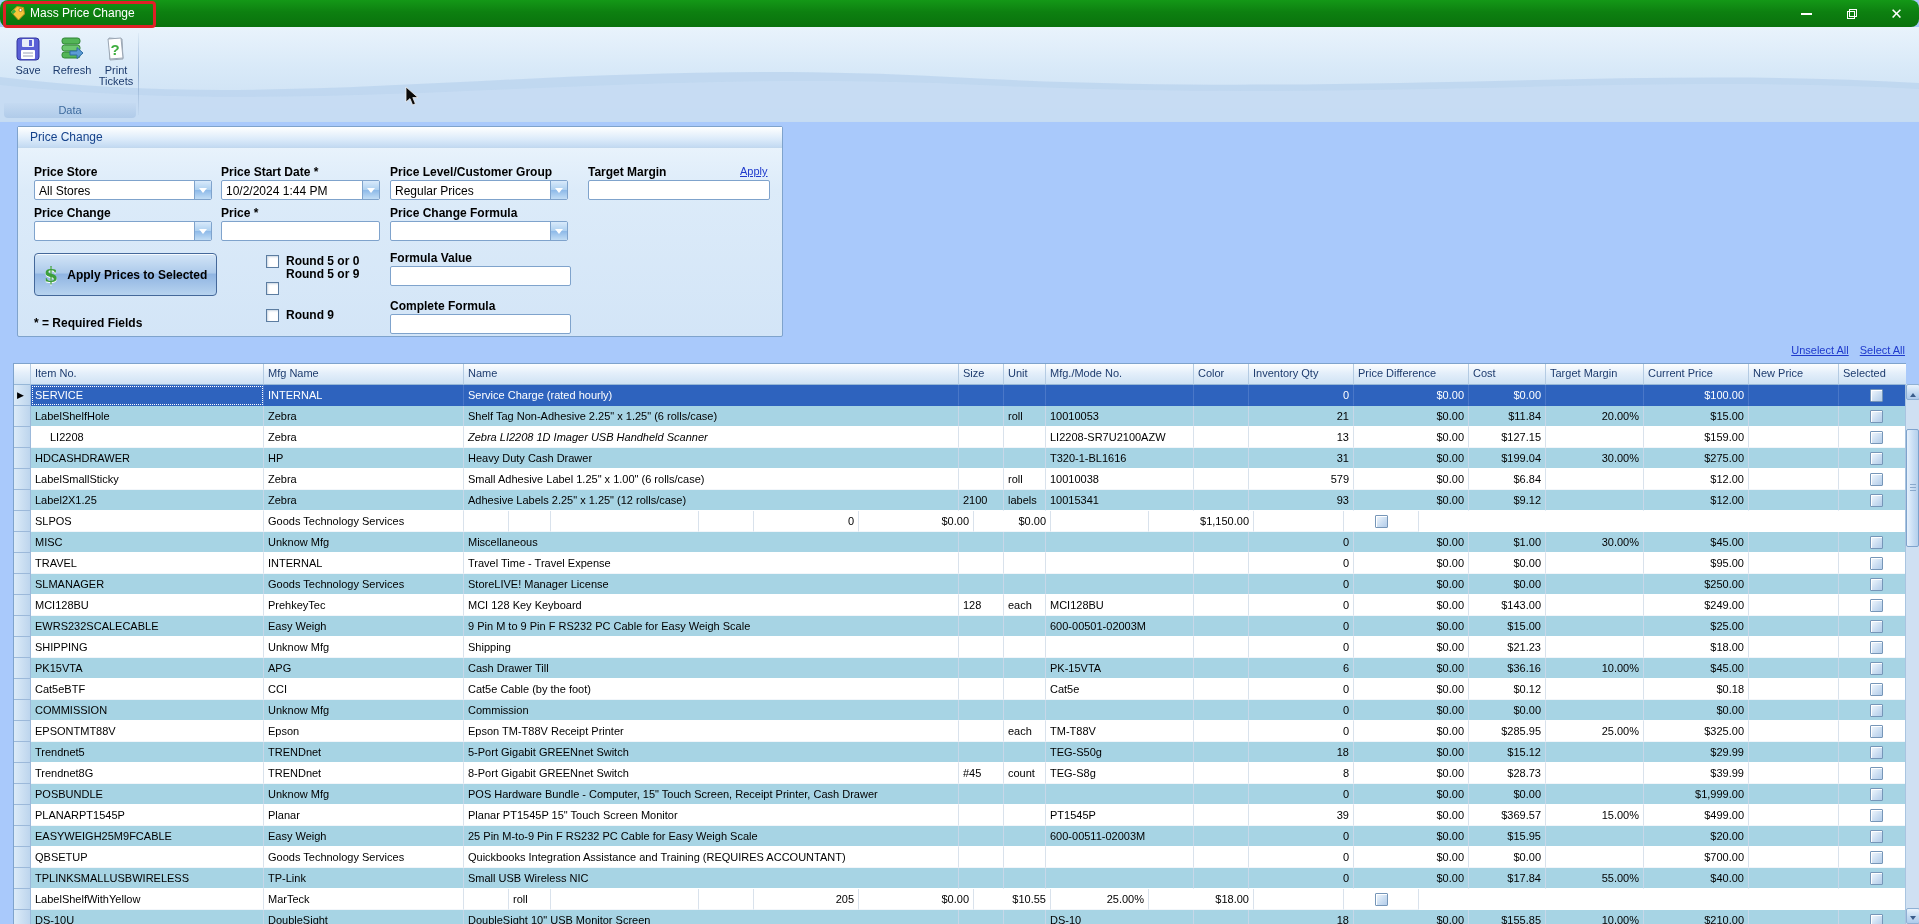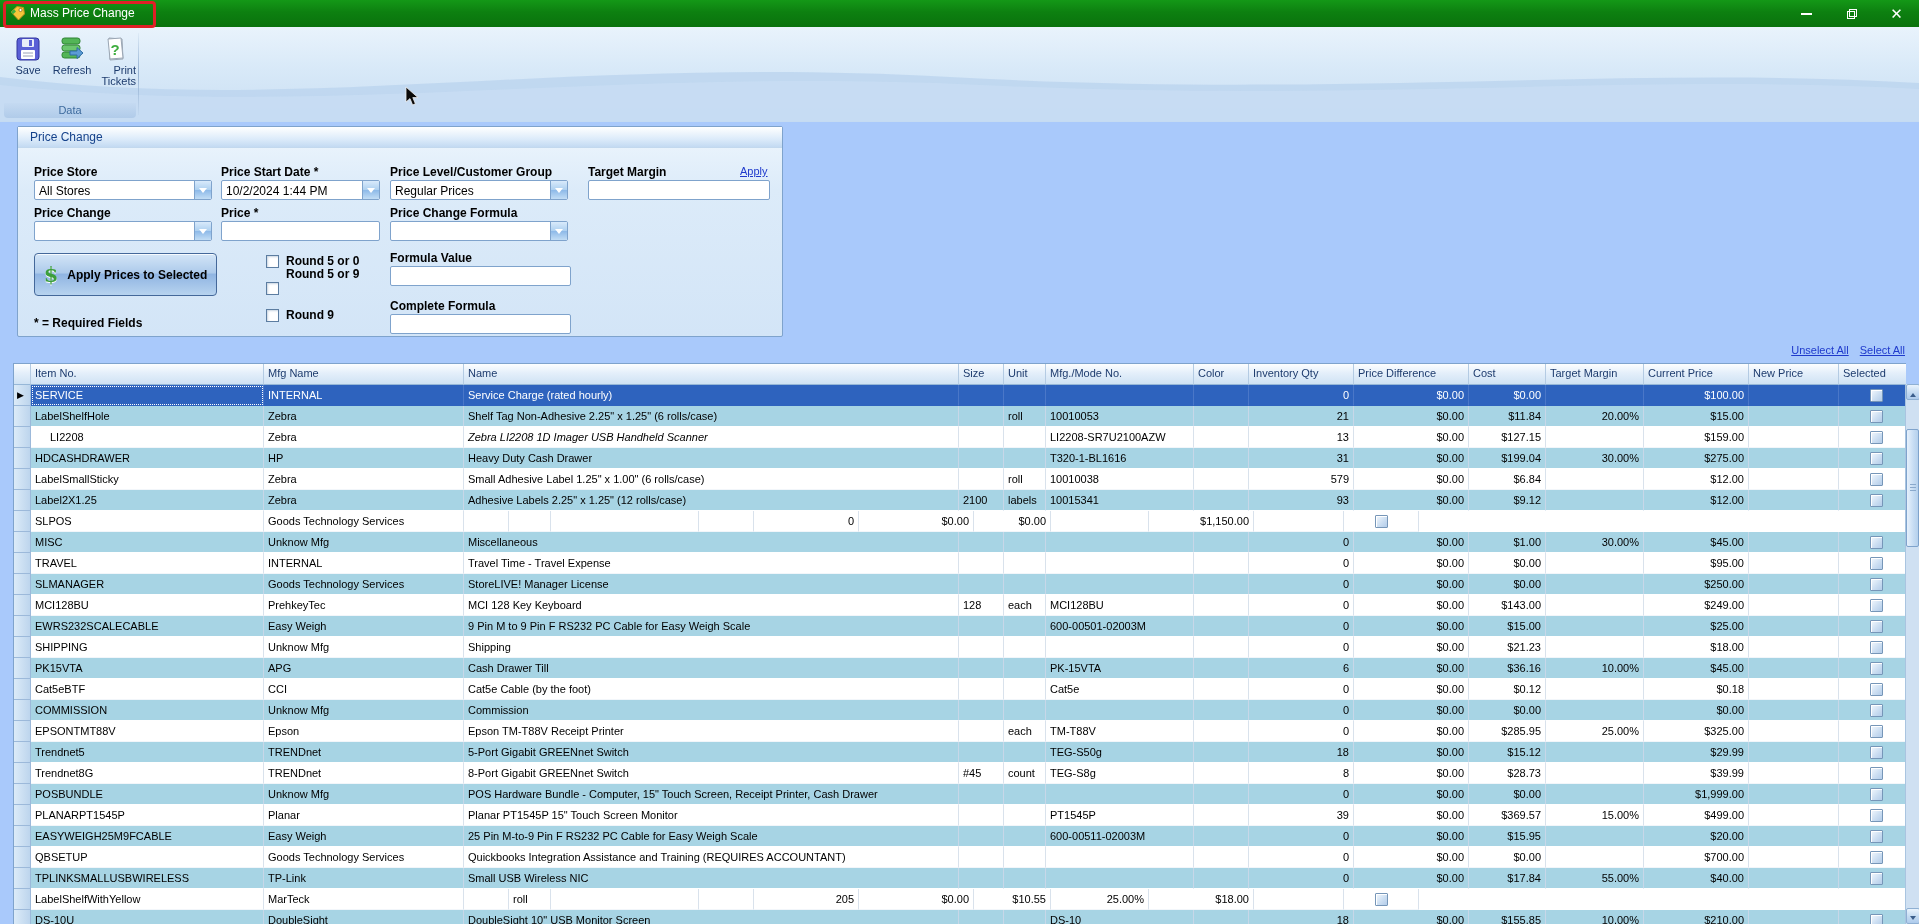--- a/index.html
+++ b/index.html
@@ -1,21 +1,21 @@
 <!DOCTYPE html>
 <html><head>
 <meta charset="utf-8">
 <style>
   * { margin:0; padding:0; box-sizing:border-box; }
   html,body { width:1919px; height:924px; overflow:hidden; font-family:"Liberation Sans",sans-serif; }
   .screen { position:relative; width:1919px; height:924px; background:#a9c9fb; overflow:hidden; }
 
   
   .titlebar { position:absolute; left:0; top:0; width:100%; height:27px;
-    background:linear-gradient(180deg,#149817 0%,#0d8010 45%,#0a720d 100%); }
+    background:linear-gradient(180deg,#149817 0%,#0d8010 45%,#0a720d 100%);border-radius:8px; }
   .app-icon { position:absolute; left:9px; top:5px; width:17px; height:17px; }
   .title-text { position:absolute; left:30px; top:6px; color:#fff; font-size:12px; }
   .title-annotation { position:absolute; left:3px; top:1px; width:153px; height:27px;
     border:3px solid #e02027; border-radius:4px; z-index:5; pointer-events:none; }
   .win-controls { position:absolute; right:0; top:0; height:27px; display:flex; }
   .win-btn { width:45px; height:27px; display:flex; align-items:center; justify-content:center; color:#fff; }
   .glyph-min { width:11px; height:2px; background:#fff; }
   .glyph-restore { position:relative; width:10px; height:10px; }
   .glyph-restore .b { position:absolute; left:0; bottom:0; width:8px; height:8px; border:1px solid #fff; background:transparent; }
   .glyph-restore .f { position:absolute; right:0; top:0; width:8px; height:8px; border:1px solid #fff; }
@@ -24,21 +24,21 @@
   
   .ribbon { position:absolute; left:0; top:27px; width:100%; height:95px;
     background:linear-gradient(180deg,#e9f3fc 0%,#d8e9f8 45%,#c9def3 100%);
     border-bottom:1px solid #9dbcdd; }
   .ribbon-wave { position:absolute; left:0; top:0; width:100%; height:95px; }
   .ribbon-group { position:absolute; left:4px; top:2px; width:134px; height:91px; }
   .ribbon-group-sep { position:absolute; left:138px; top:6px; width:1px; height:82px;
     background:linear-gradient(180deg,rgba(150,178,210,.1),#96b2d2,rgba(150,178,210,.1)); }
   .tool-row { display:flex; gap:4px; padding:3px 2px 0 4px; }
   .tool-btn { width:40px; display:flex; flex-direction:column; align-items:center; gap:2px; padding-top:3px; border-radius:3px; }
-  .tool-btn .lbl { font-size:11px; color:#1e3c6e; text-align:right; line-height:11px; }
+  .tool-btn .lbl { font-size:11px; color:#1e3c6e; text-align:center; line-height:11px; }
   .group-caption { position:absolute; left:0; bottom:2px; width:132px; height:15px; text-align:center;
     font-size:11px; color:#3e6b9e; line-height:15px;
     background:linear-gradient(180deg,rgba(190,212,238,.25),rgba(167,196,229,.7)); border-radius:0 0 4px 4px; }
 
   
   .main { position:absolute; left:0; top:122px; width:1919px; height:802px; background:#a9c9fb; overflow:hidden; }
 
   
   .panel { position:absolute; left:17px; top:4px; width:766px; height:211px;
     border:1px solid #7fa3cc; border-radius:2px;

